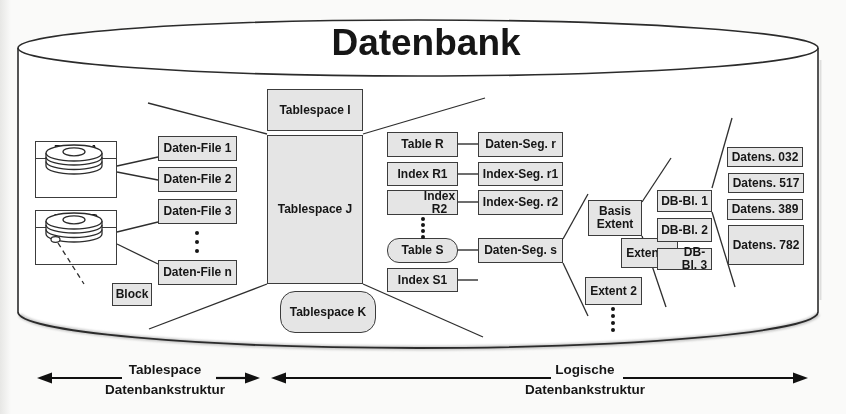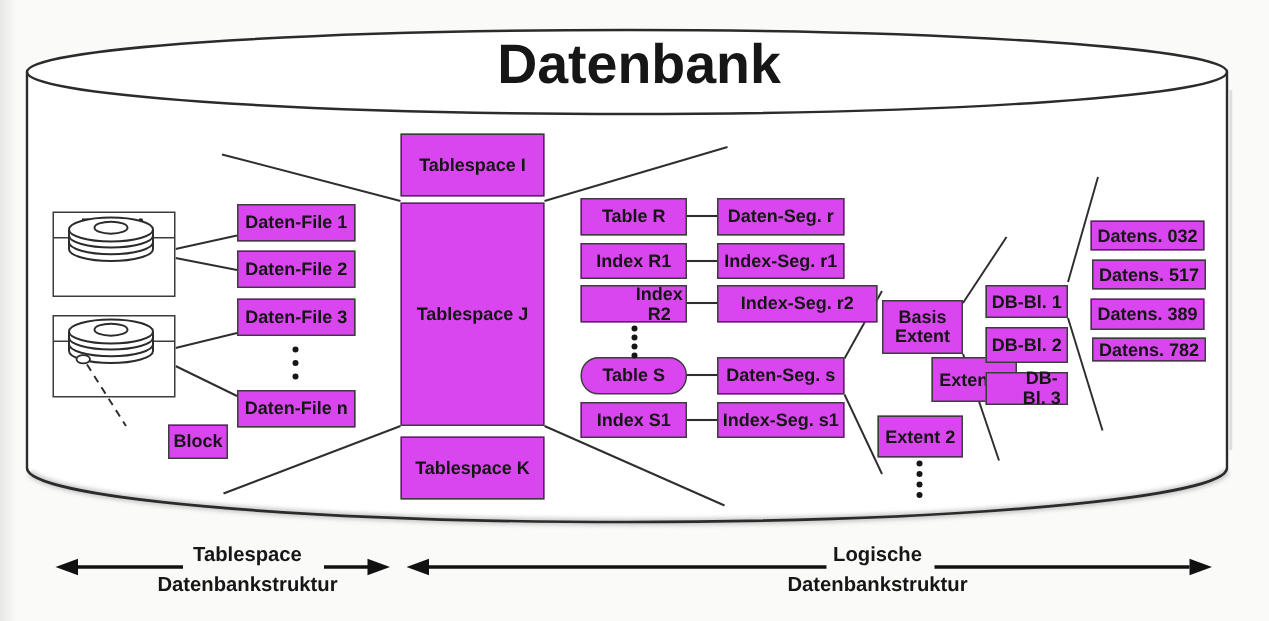--- a/index.html
+++ b/index.html
@@ -3,21 +3,21 @@
 <meta charset="utf-8">
 <style>
   html,body{margin:0;padding:0;background:#fafaf9;}
   #stage{position:relative;width:846px;height:414px;background:#fafaf9;overflow:hidden;
          font-family:"Liberation Sans",sans-serif;color:#161616;}
   #edge{position:absolute;left:0;top:0;width:11px;height:414px;
         background:linear-gradient(to right,#e7e7e5,rgba(231,231,229,0));}
   svg{position:absolute;left:0;top:0;}
   #overlay{z-index:6;pointer-events:none;}
   #baselines{z-index:1;}
-  .bx{position:absolute;z-index:4;box-sizing:border-box;background:#d946ef;
+  .bx{position:absolute;z-index:4;box-sizing:border-box;background:#e5e5e5;
       border:1.5px solid #3c3c3c;display:flex;align-items:center;justify-content:center;
       font-weight:700;font-size:12px;line-height:1.08;text-align:center;white-space:pre-line;}
   .platte{position:absolute;z-index:4;box-sizing:border-box;background:#fff;
       border:1.5px solid #3c3c3c;display:flex;flex-direction:column;}
   .platte-title{box-sizing:border-box;height:17px;border-bottom:1.5px solid #3c3c3c;
       display:flex;align-items:center;justify-content:center;font-weight:700;font-size:12px;}
   .platte-body{flex:1;display:flex;align-items:center;justify-content:center;}
   #title{position:absolute;z-index:4;left:296px;top:22px;width:260px;text-align:center;
       font-size:37px;font-weight:700;letter-spacing:0px;}
   .dots{position:absolute;z-index:4;display:flex;flex-direction:column;align-items:center;}
@@ -128,45 +128,44 @@
 
   <div class="bx" style="left:84px;top:283px;width:40px;height:23px;margin-left:28px;">Block</div>
 
   <div class="bx" style="left:158px;top:136px;width:79px;height:25px;">Daten-File 1</div>
   <div class="bx" style="left:158px;top:167px;width:79px;height:25px;">Daten-File 2</div>
   <div class="bx" style="left:158px;top:199px;width:79px;height:25px;">Daten-File 3</div>
   <div class="bx" style="left:158px;top:260px;width:79px;height:25px;">Daten-File n</div>
 
   <div class="bx" style="left:267px;top:89px;width:96px;height:42px;">Tablespace I</div>
   <div class="bx" style="left:267px;top:135px;width:96px;height:149px;">Tablespace J</div>
-  <div class="bx" style="left:267px;top:291px;width:96px;height:42px;">Tablespace K</div>
+  <div class="bx" style="left:280px;top:291px;width:96px;height:42px;border-radius:15px;">Tablespace K</div>
 
   <div class="bx" style="left:387px;top:132px;width:71px;height:25px;">Table R</div>
   <div class="bx" style="left:478px;top:132px;width:85px;height:25px;">Daten-Seg. r</div>
   <div class="bx" style="left:387px;top:162px;width:71px;height:24px;">Index R1</div>
   <div class="bx" style="left:478px;top:162px;width:85px;height:24px;">Index-Seg. r1</div>
   <div class="bx" style="left:387px;top:190px;width:71px;height:25px;padding-left:34px;">Index R2</div>
-  <div class="bx" style="left:478px;top:190px;width:107px;height:25px;">Index-Seg. r2</div>
+  <div class="bx" style="left:478px;top:190px;width:85px;height:25px;">Index-Seg. r2</div>
   <div class="bx" style="left:387px;top:238px;width:71px;height:25px;border-radius:12px;">Table S</div>
   <div class="bx" style="left:478px;top:238px;width:85px;height:25px;">Daten-Seg. s</div>
   <div class="bx" style="left:387px;top:268px;width:71px;height:24px;">Index S1</div>
-  <div class="bx" style="left:478px;top:268px;width:85px;height:24px;">Index-Seg. s1</div>
 
   <div class="bx" style="left:588px;top:200px;width:54px;height:36px;">Basis Extent</div>
   <div class="bx" style="left:585px;top:238px;width:57px;height:30px;margin-left:36px;">Extent 1</div>
   <div class="bx" style="left:585px;top:277px;width:57px;height:28px;">Extent 2</div>
 
   <div class="bx" style="left:657px;top:190px;width:55px;height:22px;">DB-Bl. 1</div>
   <div class="bx" style="left:657px;top:218px;width:55px;height:24px;">DB-Bl. 2</div>
   <div class="bx" style="left:657px;top:248px;width:55px;height:22px;padding-left:20px;">DB-Bl. 3</div>
 
   <div class="bx" style="left:727px;top:147px;width:76px;height:20px;">Datens. 032</div>
   <div class="bx" style="left:728px;top:173px;width:76px;height:20px;">Datens. 517</div>
   <div class="bx" style="left:727px;top:199px;width:76px;height:21px;">Datens. 389</div>
-  <div class="bx" style="left:728px;top:225px;width:76px;height:16px;">Datens. 782</div>
+  <div class="bx" style="left:728px;top:225px;width:76px;height:40px;">Datens. 782</div>
 
   <div class="dots" style="left:195px;top:231px;gap:5px;">
       <i></i>
       <i></i>
       <i></i>
     </div>
   <div class="dots" style="left:421px;top:217px;gap:2px;">
       <i></i>
       <i></i>
       <i></i>

